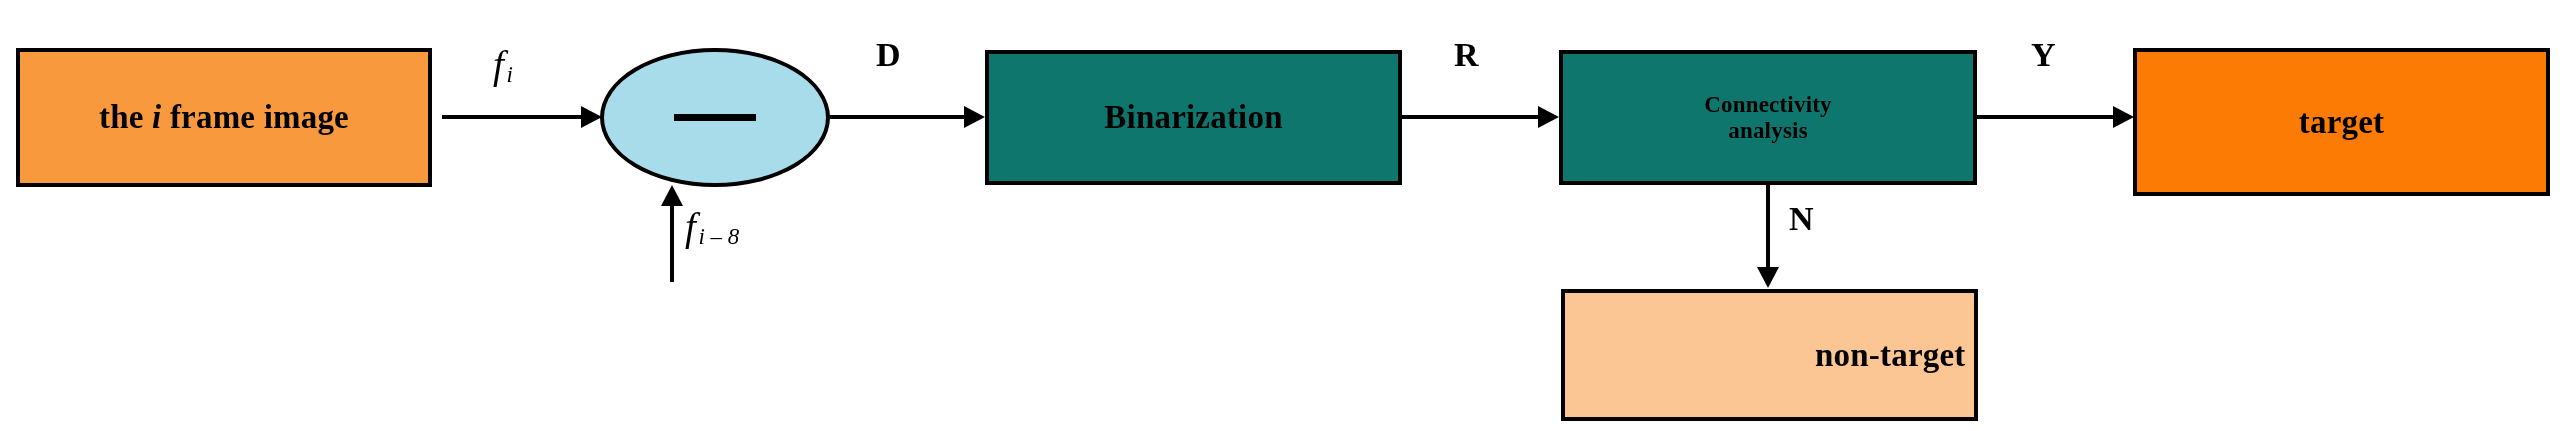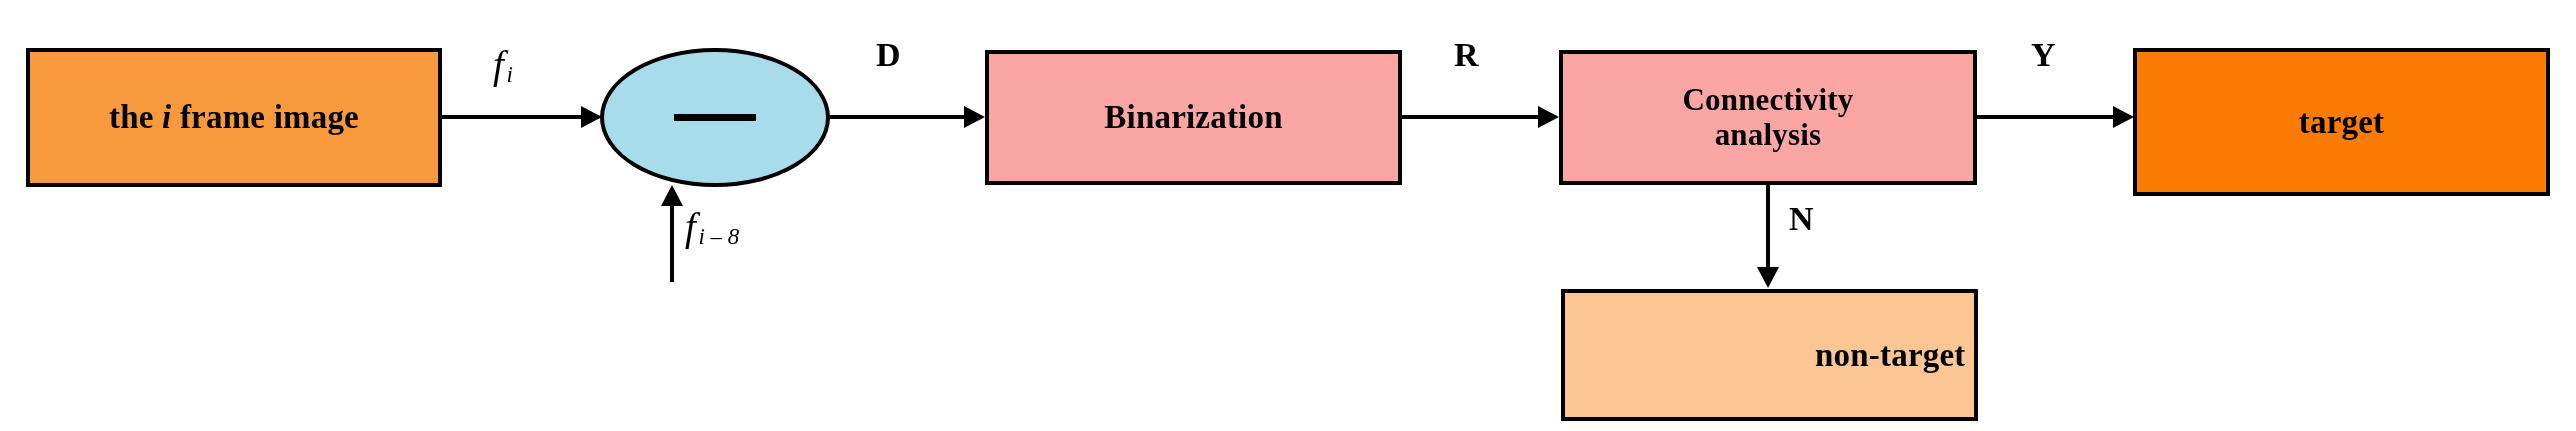--- a/index.html
+++ b/index.html
@@ -34,21 +34,21 @@
     line-height: 1.12;
     letter-spacing: 0.2px;
   }
   .node-label {
     display: block;
     padding: 0 8.5px;
   }
   .node.orange-strong { background: #F8993D; }
   .node.orange-bright { background: #FB7B05; }
   .node.peach        { background: #FBC694; }
-  .node.blue         { background: #fca5a5; }
+  .node.blue         { background: #0f766e; }
 
   
   .ellipse {
     position: absolute;
     box-sizing: border-box;
     border: 4.3px solid #000000;
     border-radius: 50%;
     background: #A9DCEB;
     display: flex;
     align-items: center;
@@ -150,33 +150,33 @@
   <div class="vline" style="left:670px; top:197px; height:77px;"></div>
   <div class="arrow-up" style="left:661px; top:177px;"></div>
   <div class="math-var" style="left:685px; top:196px;">
     <span class="base">f</span><span class="sub">i – 8</span>
   </div>
 
   <div class="vline" style="left:1766px; top:175px; height:85px;"></div>
   <div class="arrow-down" style="left:1757px; top:259px;"></div>
   <div class="edge-label caps" style="left:1789px; top:192px;">N</div>
 
-  <div class="node orange-strong" style="left:26px; top:40px; width:416px; height:139px; font-size:33px;">
+  <div class="node orange-strong" style="left:16px; top:40px; width:416px; height:139px; font-size:33px;">
     <span class="node-label"><span>the </span><span class="ital">i</span><span> frame image</span></span>
   </div>
 
   <div class="ellipse" style="left:600px; top:40px; width:230px; height:139px;">
     <span class="minus-glyph"></span>
   </div>
 
   <div class="node blue" style="left:985px; top:42px; width:417px; height:135px; font-size:33px;">
     <span class="node-label">Binarization</span>
   </div>
 
-  <div class="node blue" style="left:1559px; top:42px; width:418px; height:135px; font-size:31px; flex-direction:column;">
+  <div class="node blue" style="left:1559px; top:42px; width:418px; height:135px; font-size:23px; flex-direction:column;">
     <span class="node-label">Connectivity</span>
     <span class="node-label">analysis</span>
   </div>
 
   <div class="node orange-bright" style="left:2133px; top:40px; width:417px; height:148px; font-size:33px;">
     <span class="node-label">target</span>
   </div>
 
 
   <div class="node peach" style="left:1561px; top:281px; width:417px; height:132px; font-size:33px;justify-content:flex-end;">

